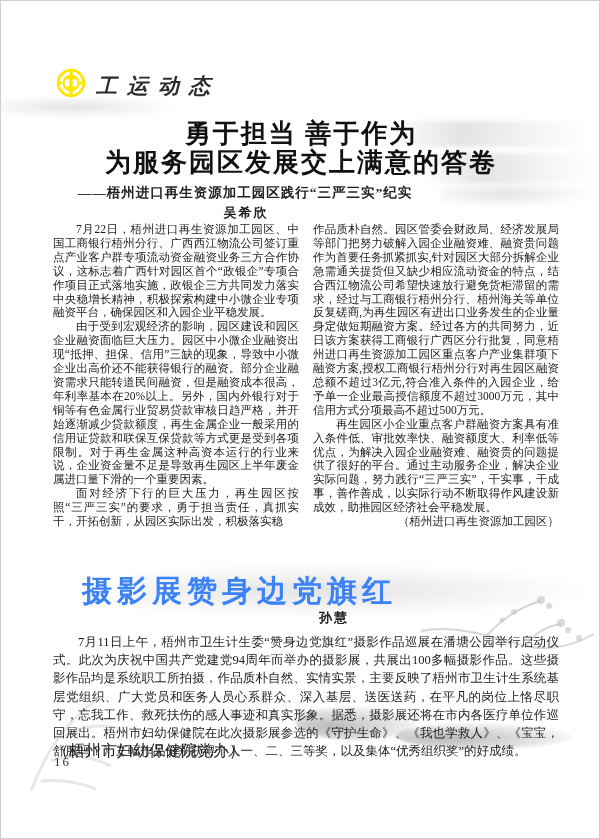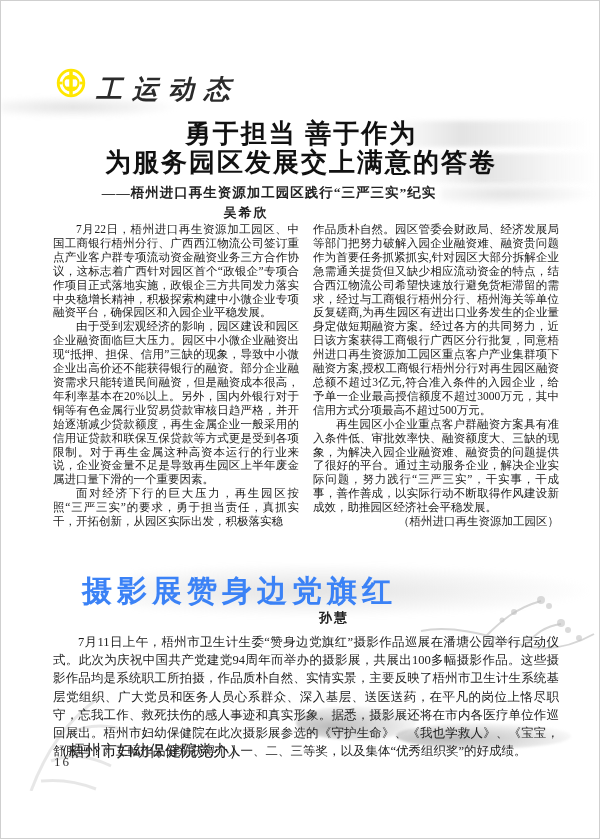--- a/index.html
+++ b/index.html
@@ -4,33 +4,32 @@
 <style>
   html,body{margin:0;padding:0;background:#ffffff;}
   #page{
     position:relative; width:600px; height:839px; overflow:hidden;
     background:#ffffff; border:1px solid #cfcfcf; box-sizing:border-box;
     font-family:"Liberation Serif","DejaVu Serif",serif; color:#1c1c1c;
   }
   .abs{position:absolute;}
   
   .masthead{
-    font-size:26px; font-weight:bold; font-style:italic; letter-spacing:10px;
+    font-size:21px; font-weight:bold; font-style:italic; letter-spacing:10px;
     color:#2b2b2b; font-family:Liberation Sans, sans-serif;
   }
   
   .t1{
     width:600px; text-align:center; font-weight:bold; color:#111;
     font-size:26px; line-height:29px; letter-spacing:2px;
     font-family:"Liberation Serif","DejaVu Serif",serif;
   }
   .sub1{
     width:488px; text-align:center; font-weight:bold; font-size:13.5px; color:#222;
     letter-spacing:1px;
-    padding-left:24px;
   }
   .auth{
     width:490px; text-align:center; font-weight:bold; font-size:13px; color:#222;
     letter-spacing:2px;
   }
   .cols{
     display:flex; gap:14px; width:506px;
   }
   .col{flex:1;}
   .body1{
@@ -125,21 +124,21 @@
   <div class="abs content auth" style="left:0;top:203px;">吴希欣</div>
 
   <div class="abs content cols body1" style="left:52px;top:222px;">
     <div class="col">
       <p class="ind">7月22日，梧州进口再生资源加工园区、中国工商银行梧州分行、广西西江物流公司签订重点产业客户群专项流动资金融资业务三方合作协议，这标志着广西针对园区首个“政银企”专项合作项目正式落地实施，政银企三方共同发力落实中央稳增长精神，积极探索构建中小微企业专项融资平台，确保园区和入园企业平稳发展。</p>
       <p class="ind">由于受到宏观经济的影响，园区建设和园区企业融资面临巨大压力。园区中小微企业融资出现“抵押、担保、信用”三缺的现象，导致中小微企业出高价还不能获得银行的融资。部分企业融资需求只能转道民间融资，但是融资成本很高，年利率基本在20%以上。另外，国内外银行对于铜等有色金属行业贸易贷款审核日趋严格，并开始逐渐减少贷款额度，再生金属企业一般采用的信用证贷款和联保互保贷款等方式更是受到各项限制。对于再生金属这种高资本运行的行业来说，企业资金量不足是导致再生园区上半年废金属进口量下滑的一个重要因素。</p>
       <p class="ind">面对经济下行的巨大压力，再生园区按照“三严三实”的要求，勇于担当责任，真抓实干，开拓创新，从园区实际出发，积极落实稳</p>
     </div>
     <div class="col">
       <p class="noind">作品质朴自然。园区管委会财政局、经济发展局等部门把努力破解入园企业融资难、融资贵问题作为首要任务抓紧抓实,针对园区大部分拆解企业急需通关提货但又缺少相应流动资金的特点，结合西江物流公司希望快速放行避免货柜滞留的需求，经过与工商银行梧州分行、梧州海关等单位反复磋商,为再生园区有进出口业务发生的企业量身定做短期融资方案。经过各方的共同努力，近日该方案获得工商银行广西区分行批复，同意梧州进口再生资源加工园区重点客户产业集群项下融资方案,授权工商银行梧州分行对再生园区融资总额不超过3亿元,符合准入条件的入园企业，给予单一企业最高授信额度不超过3000万元，其中信用方式分项最高不超过500万元。</p>
-      <p class="ind">再生园区小企业重点客户群融资方案具有准入条件低、审批效率快、融资额度大、三缺的现象，为解决入园企业融资难、融资贵的问题提供了很好的平台。通过主动服务企业，解决企业实际问题，努力践行“三严三实”，干实事，干成事，善作善成，以实际行动不断取得作风建设新成效，助推园区经济社会平稳发展。</p>
+      <p class="ind">再生园区小企业重点客户群融资方案具有准入条件低、审批效率快、融资额度大、利率低等优点，为解决入园企业融资难、融资贵的问题提供了很好的平台。通过主动服务企业，解决企业实际问题，努力践行“三严三实”，干实事，干成事，善作善成，以实际行动不断取得作风建设新成效，助推园区经济社会平稳发展。</p>
       <p class="attr1">（梧州进口再生资源加工园区）</p>
     </div>
   </div>
 
   <div class="abs content t2" style="left:0;top:570px;">摄影展赞身边党旗红</div>
   <div class="abs content auth2" style="left:0;top:608px;padding-left:33px;">孙慧</div>
 
   <div class="abs content body2" style="left:52px;top:632px;">
     <p class="ind">7月11日上午，梧州市卫生计生委“赞身边党旗红”摄影作品巡展在潘塘公园举行启动仪式。此次为庆祝中国共产党建党94周年而举办的摄影展，共展出100多幅摄影作品。这些摄影作品均是系统职工所拍摄，作品质朴自然、实情实景，主要反映了梧州市卫生计生系统基层党组织、广大党员和医务人员心系群众、深入基层、送医送药，在平凡的岗位上恪尽职守，忘我工作、救死扶伤的感人事迹和真实形象。据悉，摄影展还将在市内各医疗单位作巡回展出。梧州市妇幼保健院在此次摄影展参选的《守护生命》、《我也学救人》、《宝宝，舒服吗？》三幅作品分别获得个人一、二、三等奖，以及集体“优秀组织奖”的好成绩。</p>
     <div class="attr2">（梧州市妇幼保健院党办）</div>

